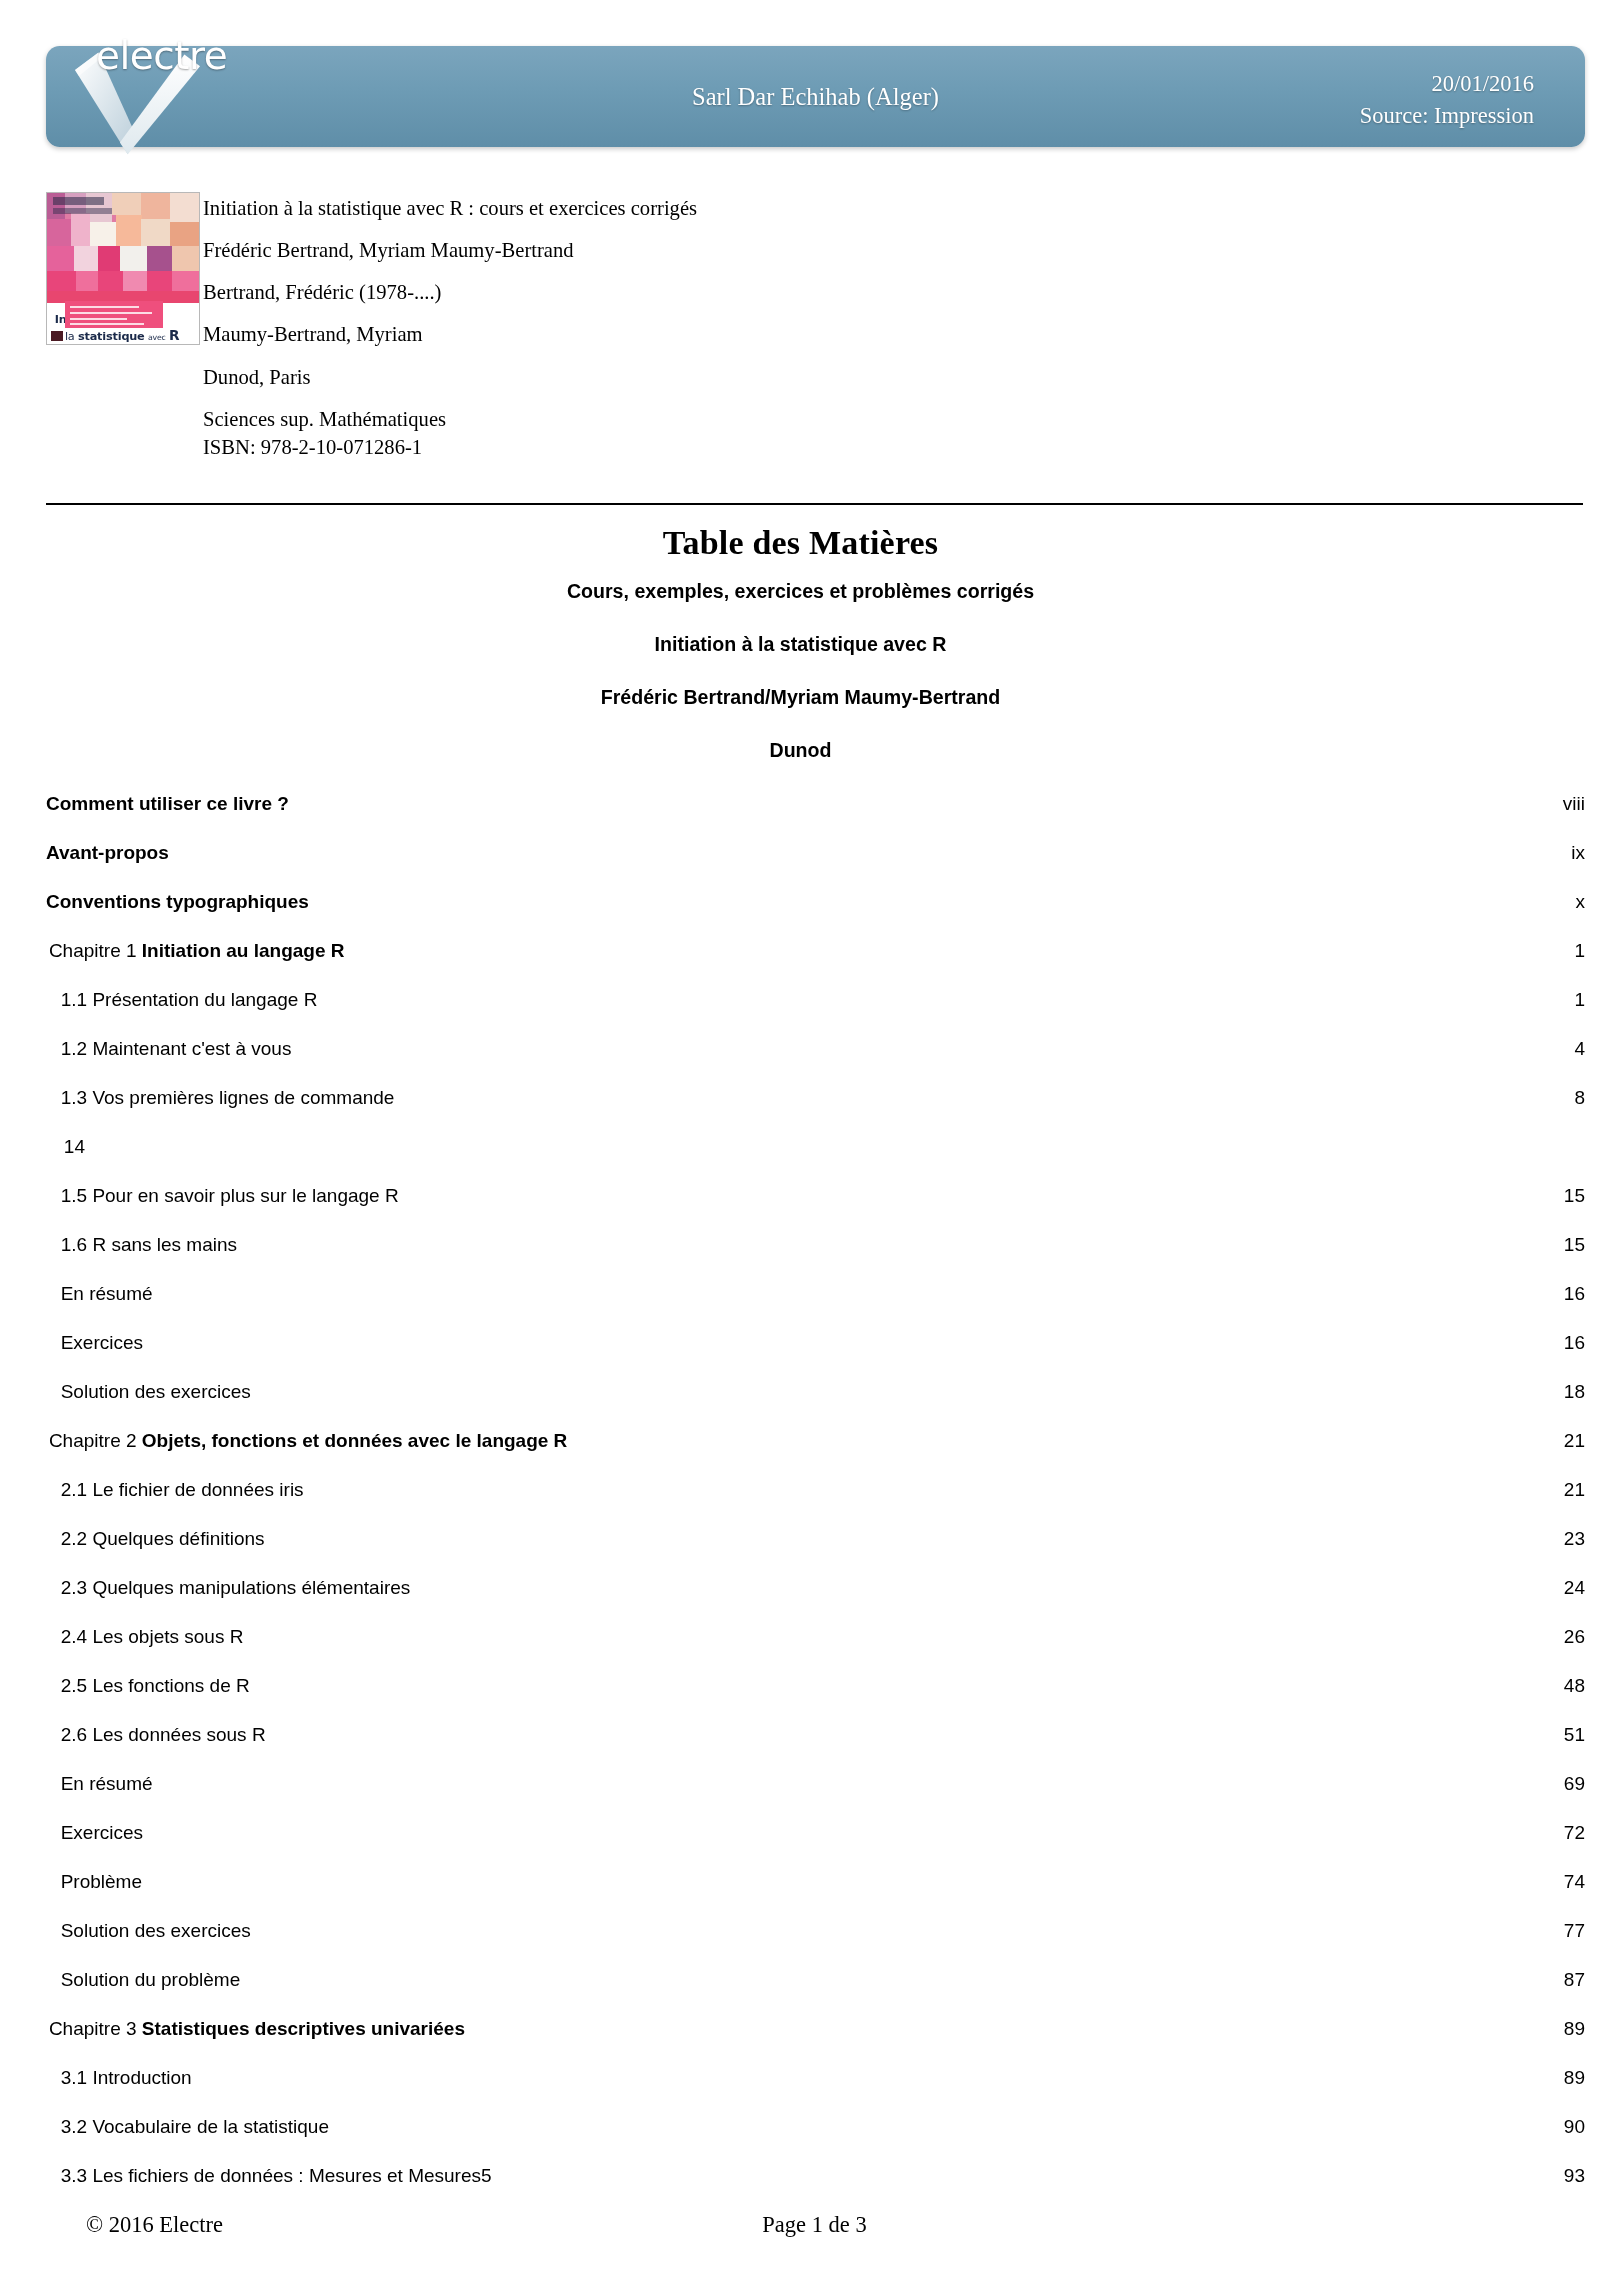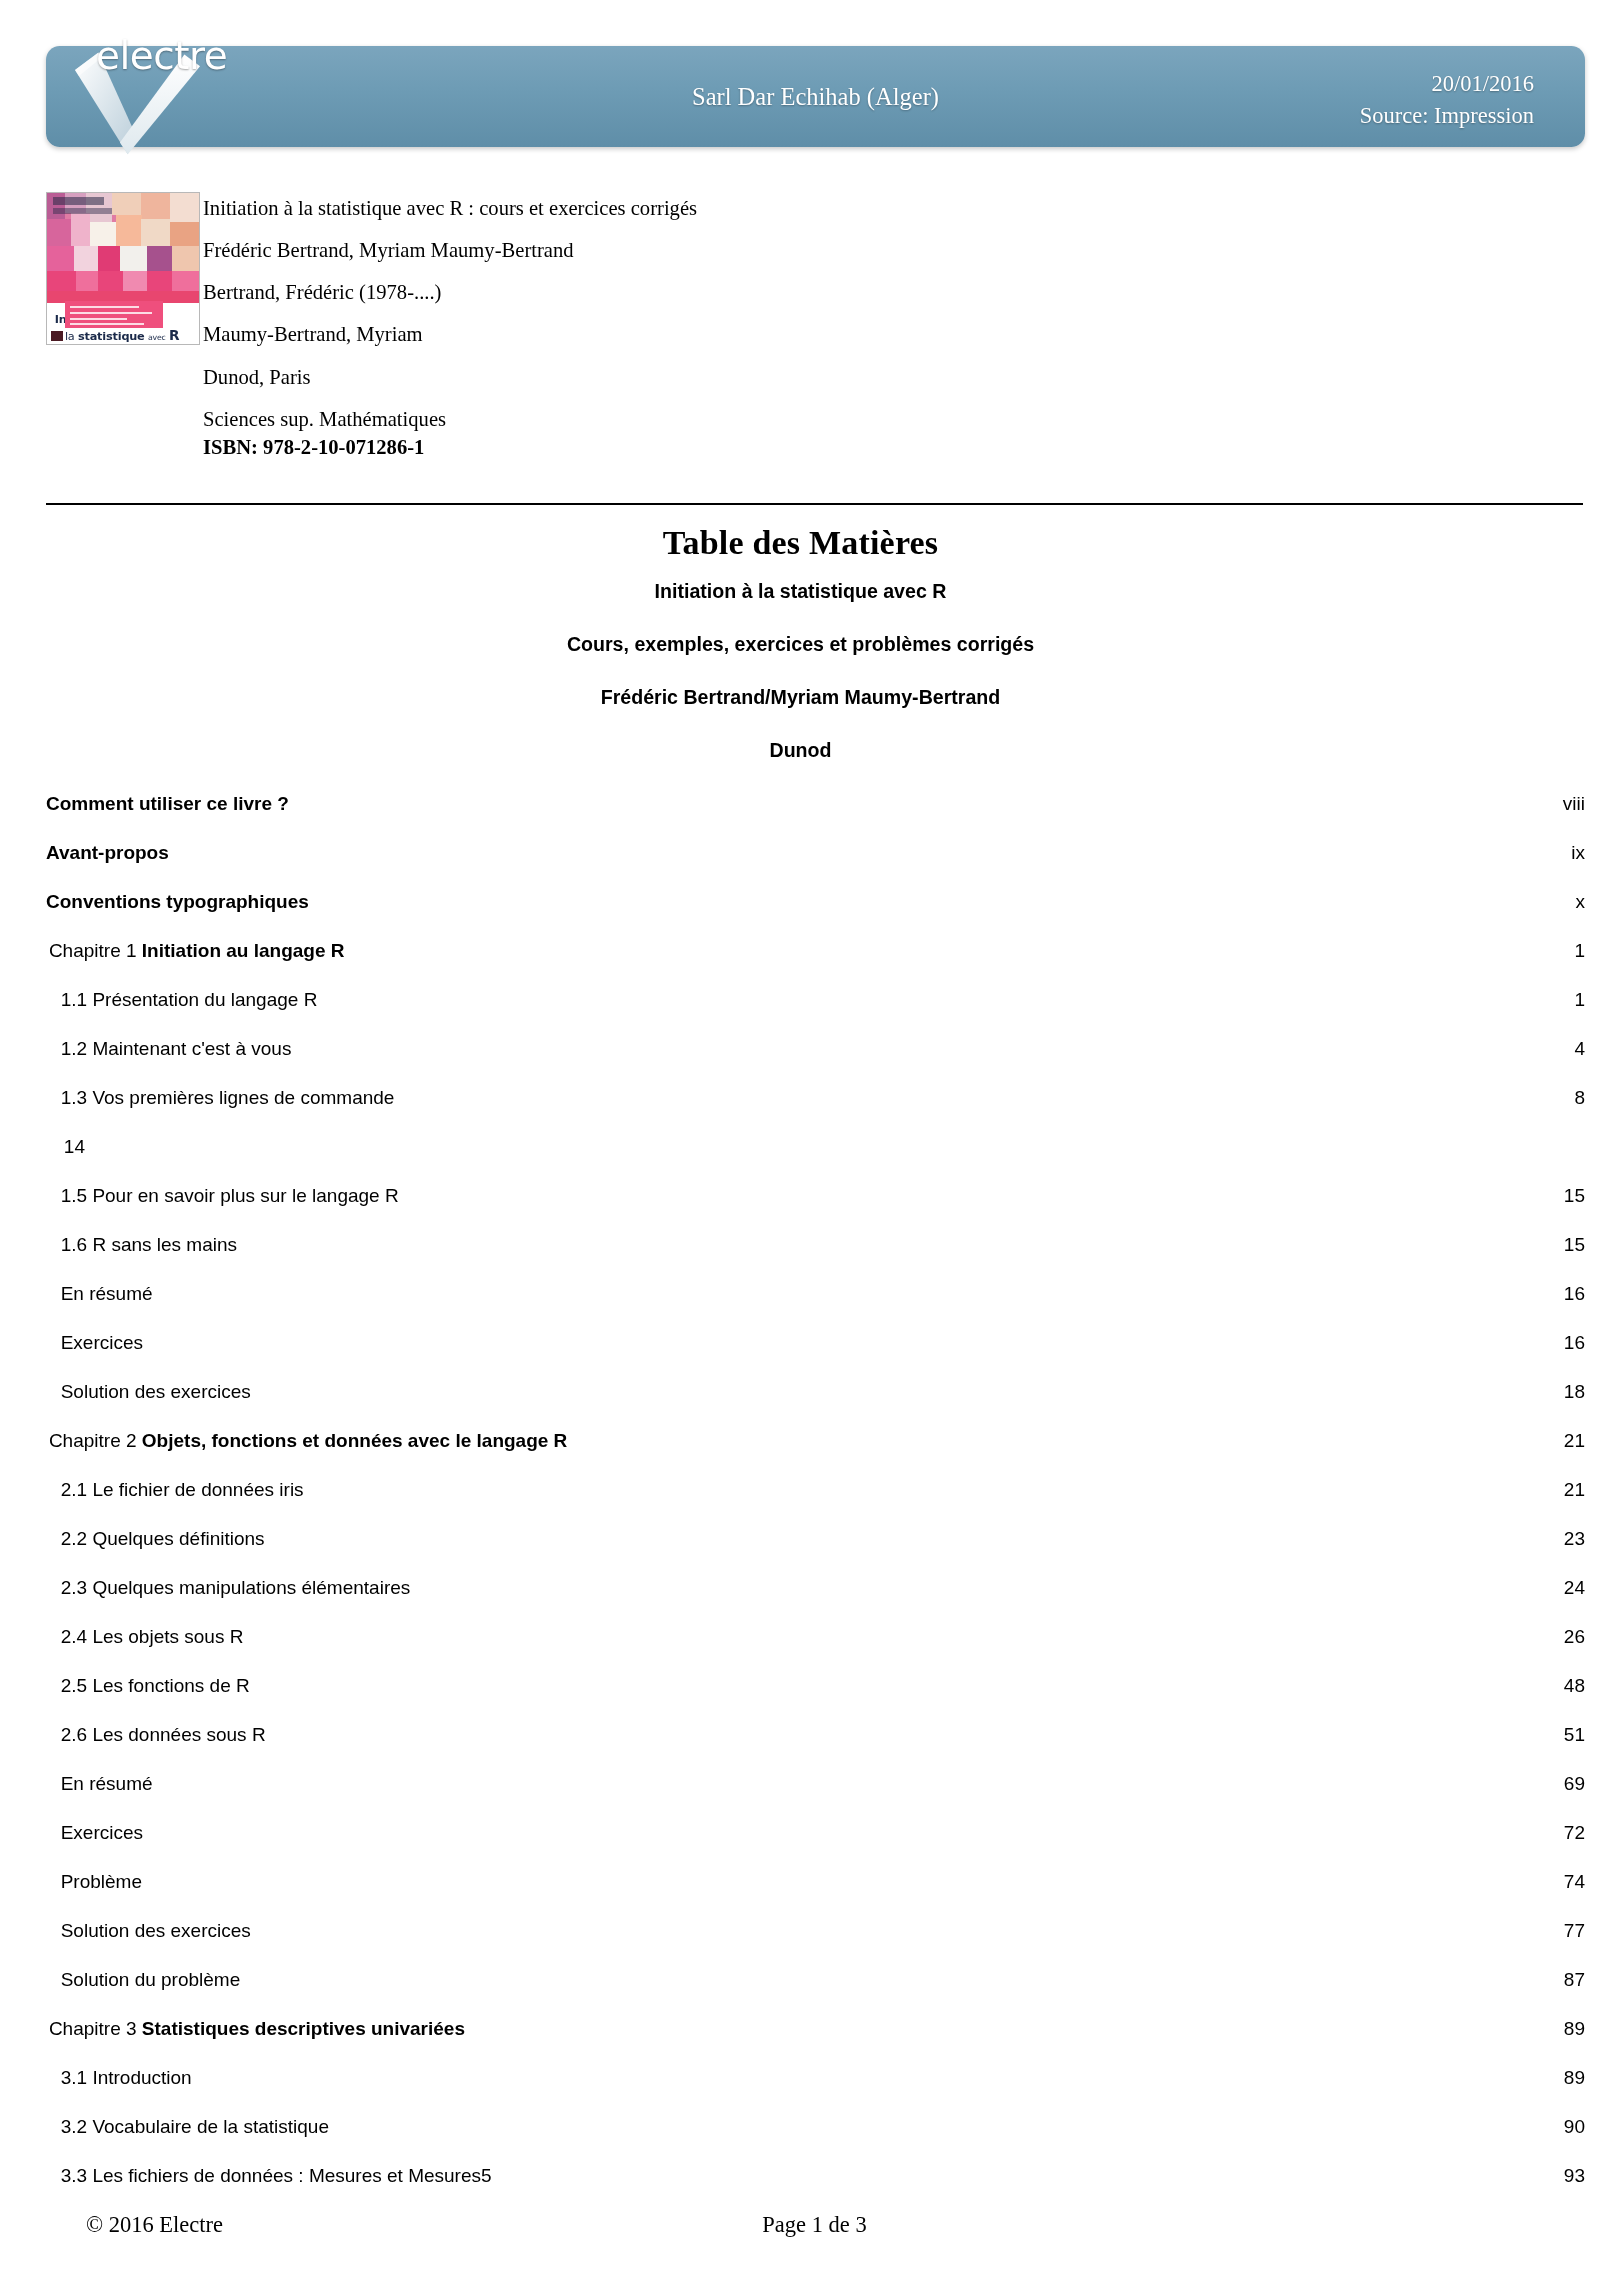--- a/index.html
+++ b/index.html
@@ -218,21 +218,21 @@
     line-height: 1;
     color: #000;
   }
   .biblio-text .bl {
     margin-bottom: 21.6px;
     white-space: nowrap;
   }
   .biblio-text .bl.tight {
     margin-bottom: 7.8px;
   }
-  .biblio-text .bl:last-child { margin-bottom: 0; font-weight: bold; }
+  .biblio-text .bl:last-child { margin-bottom: 0; }
 
   
   .hr-main {
     position: absolute;
     left: 46px;
     top: 503px;
     width: 1537px;
     height: 2px;
     background: #000000;
   }
@@ -415,22 +415,22 @@
         <div class="bl">ISBN: 978-2-10-071286-1</div>
       </div>
 
     </div>
   </div>
 
   <div class="hr-main"></div>
 
   <div class="title-block">
     <div class="toc-title">Table des Matières</div>
+    <div class="sub-line">Cours, exemples, exercices et problèmes corrigés</div>
     <div class="sub-line first">Initiation à la statistique avec R</div>
-    <div class="sub-line">Cours, exemples, exercices et problèmes corrigés</div>
     <div class="sub-line">Frédéric Bertrand/Myriam Maumy-Bertrand</div>
     <div class="sub-line last">Dunod</div>
   </div>
 
   <div class="toc">
 
     <div class="toc-row lvl-front">
       <span class="toc-label">Comment utiliser ce livre ?</span>
       <span class="toc-page">viii</span>
     </div>

